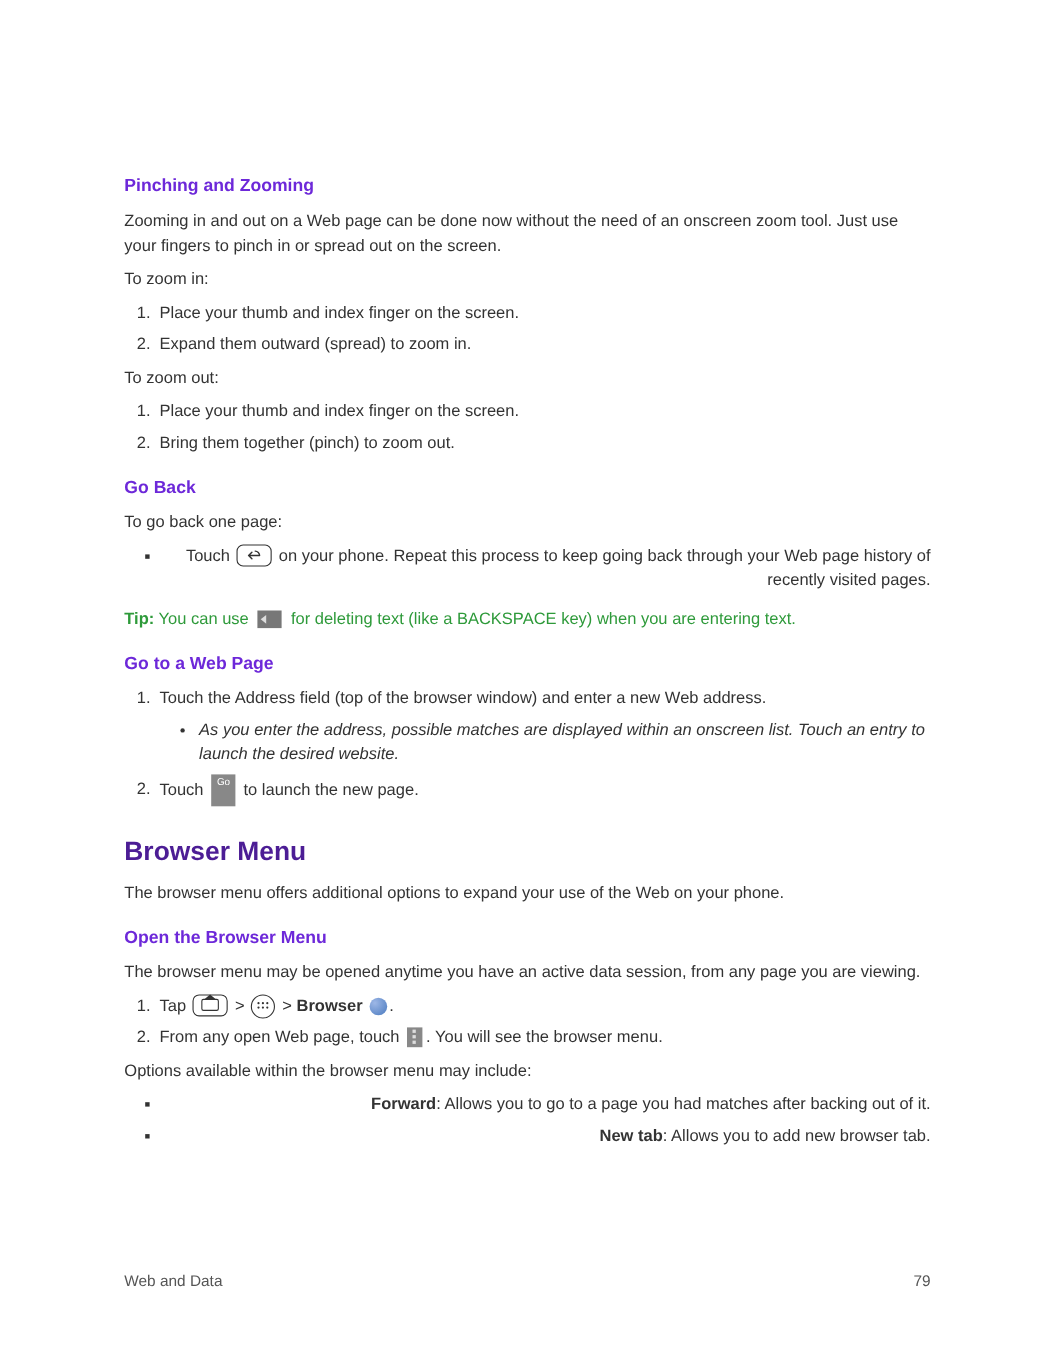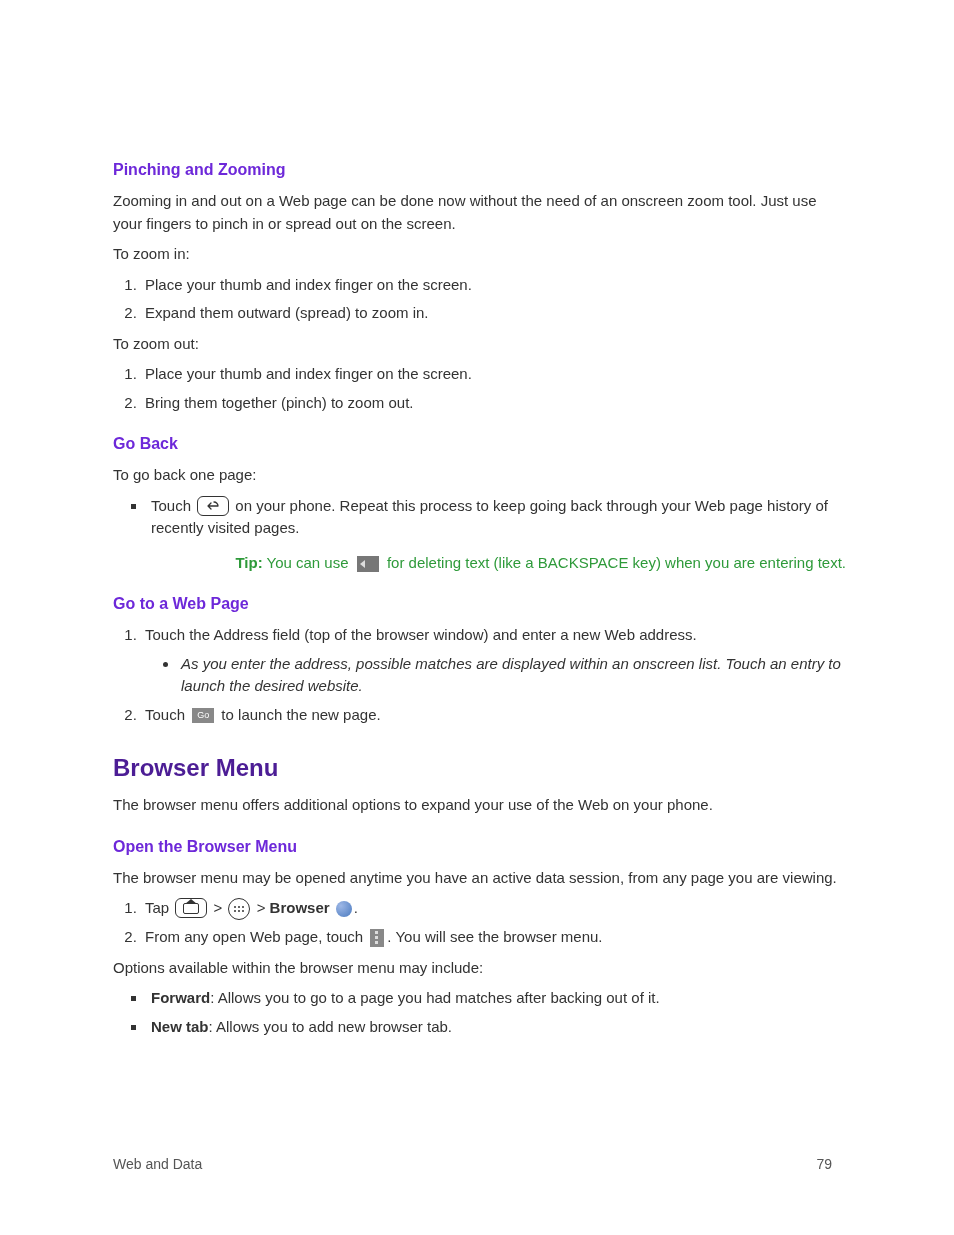--- a/index.html
+++ b/index.html
@@ -27,31 +27,31 @@
   h2.main {
     font-weight: 900;
     font-size: 24px;
     margin: 24px 0 6px 0;
     color: #4c1d95;
     font-family: Arial, Helvetica, sans-serif;
   }
   p { margin: 8px 0; }
   ol { margin: 8px 0; padding-left: 28px; }
   ol li { margin: 6px 0; padding-left: 4px; }
-  ul.square { list-style-type: square; margin: 8px 0 8px 0; padding-left: 34px; }
+  ul.square { list-style-type: square; margin: 8px 0 8px 0; padding-left: 34px; text-align: right; }
   ul.square li { margin: 6px 0; padding-left: 4px; }
   ul.disc { list-style-type: disc; margin: 6px 0 6px 0; padding-left: 34px; font-style: italic; }
   ul.disc li { margin: 6px 0; padding-left: 2px; }
-  .tip-line { color: #2e9a3a; margin: 12px 0; text-align: right; }
+  .tip-line { color: #2e9a3a; margin: 12px 0; }
   .tip-label { font-weight: bold; color: #2e9a3a; }
   .footer {
     position: absolute;
     bottom: 60px;
     left: 113px;
-    right: 122px;
+    right: 108px;
     display: flex;
     justify-content: space-between;
     font-size: 14px;
     color: #555;
   }
   .icon-box {
     display: inline-flex;
     align-items: center;
     justify-content: center;
     vertical-align: middle;
@@ -79,21 +79,21 @@
     content: "";
     position: absolute;
     left: 3px; top: 4px;
     width: 0; height: 0;
     border-top: 4px solid transparent;
     border-bottom: 4px solid transparent;
     border-right: 5px solid #ddd;
   }
   .icon-go {
     display: inline-block;
-    min-width: 18px; height: 15px;
+    min-width: 18px; height: 29px;
     background: #888;
     color: #fff;
     font-size: 9px;
     line-height: 15px;
     text-align: center;
     vertical-align: middle;
     margin: 0 3px;
     padding: 0 2px;
   }
   .icon-circle {

